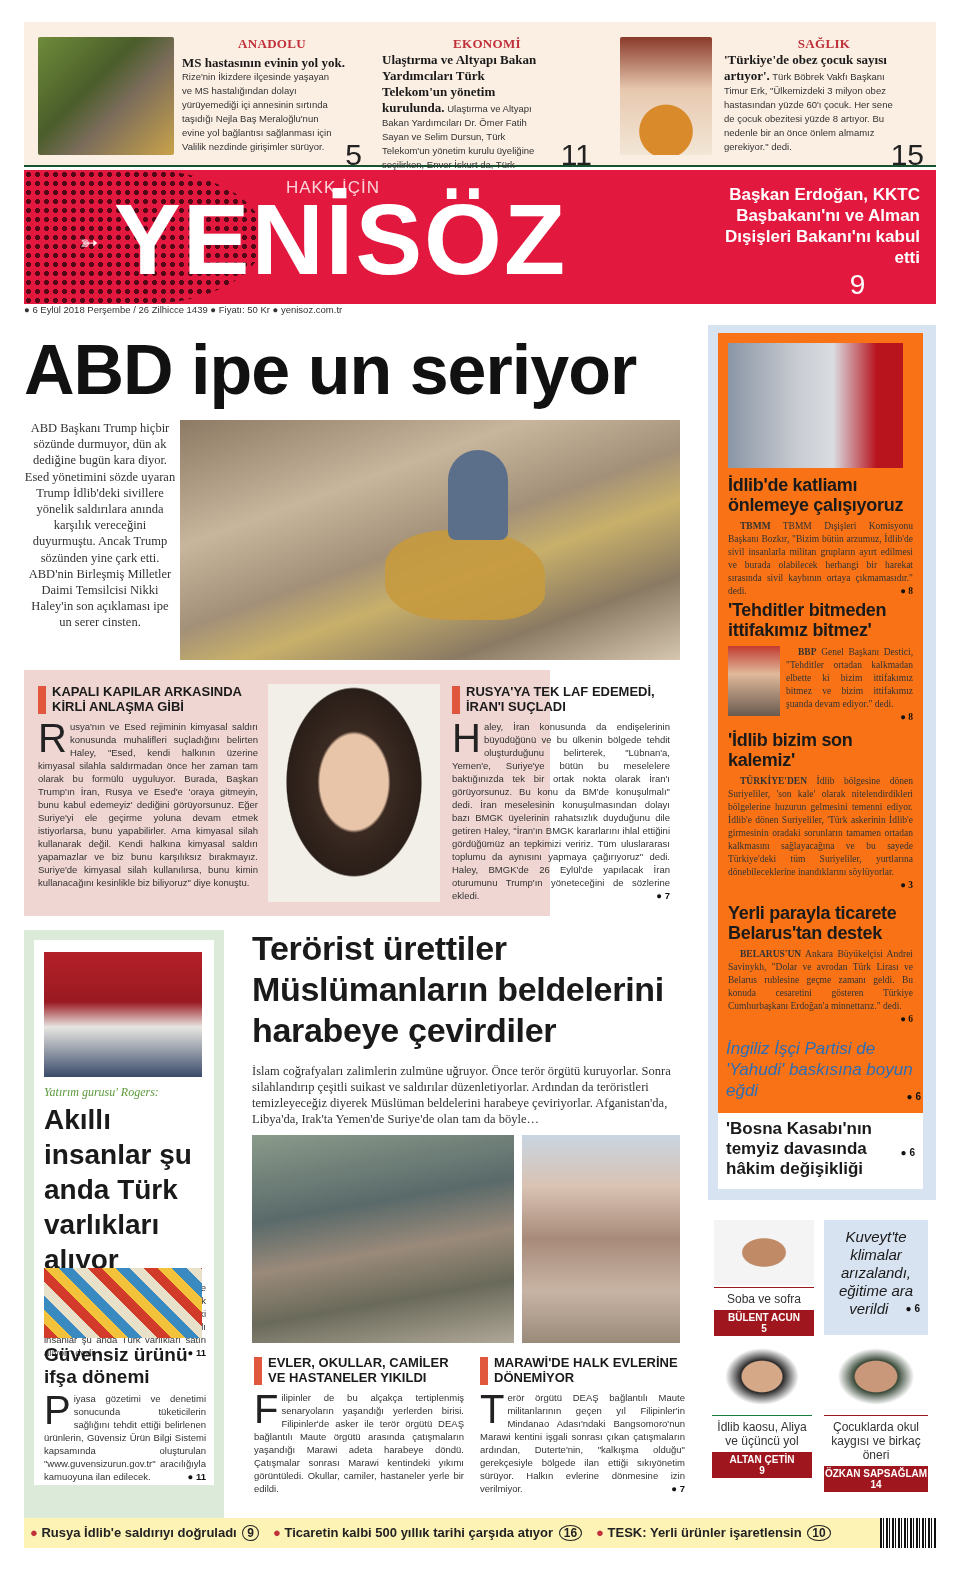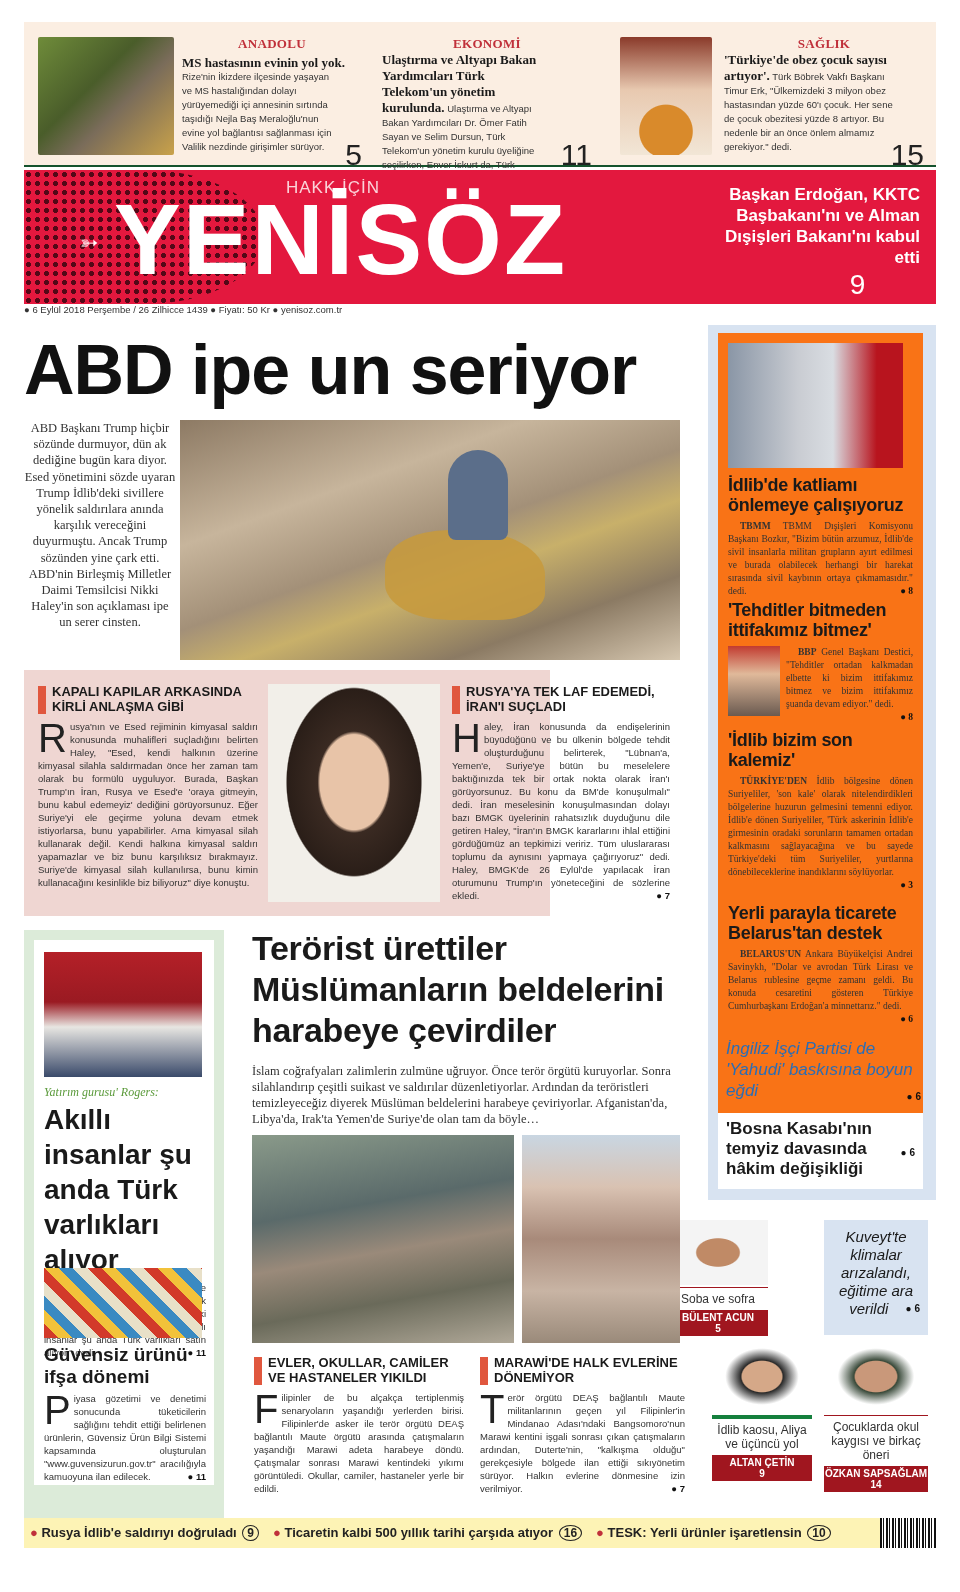--- a/index.html
+++ b/index.html
@@ -129,35 +129,35 @@
   <div style="position:absolute;left:18px;top:713px;width:195px;color:#2c6db4;font-style:italic;font-size:17px;line-height:21px">
     <span>İngiliz İşçi Partisi de 'Yahudi' baskısına boyun eğdi</span>
     <span class="ref" style="font-size:10px;color:#111;font-style:normal;margin-top:6px">6</span>
   </div>
   <div style="position:absolute;left:10px;top:788px;width:205px;height:76px;background:#fff;padding:6px 8px">
     <span style="font-weight:bold;font-size:17px;line-height:20px">'Bosna Kasabı'nın temyiz davasında hâkim değişikliği</span>
     <span class="ref" style="font-size:10px;margin-top:-12px">6</span>
   </div>
 </div>
 
-<div class="abs" style="left:668px;top:1220px;width:100px">
+<div class="abs" style="left:714px;top:1220px;width:100px">
   <div style="height:65px;background:radial-gradient(ellipse at 50% 50%,#c08a66 30%,#f4f4f4 32%)"></div>
   <div style="border-top:1px solid #a0161f;margin-top:2px;text-align:center;font-size:12px;padding:4px 0;color:#333">Soba ve sofra</div>
   <div class="col-name">
       <div>BÜLENT ACUN</div>
       <div>5</div>
     </div>
 </div>
 <div class="abs" style="left:824px;top:1220px;width:104px;height:115px;background:#d8e3f1;padding:8px;text-align:center;font-style:italic;font-size:15px;line-height:18px">
   <span>Kuveyt'te klimalar arızalandı, eğitime ara verildi</span>
   <span class="ref" style="font-size:10px;font-style:normal">6</span>
 </div>
 <div class="abs" style="left:712px;top:1345px;width:100px">
   <div style="height:70px;background:radial-gradient(ellipse at 50% 45%,#d5a888 28%,#2a2a2a 30%,#fff 52%)"></div>
-  <div style="border-top:4px solid #15803d;text-align:center;font-size:12px;line-height:14px;padding:4px 0;color:#333">İdlib kaosu, Aliya ve üçüncü yol</div>
+  <div style="border-top:1px solid #15803d;text-align:center;font-size:12px;line-height:14px;padding:4px 0;color:#333">İdlib kaosu, Aliya ve üçüncü yol</div>
   <div class="col-name">
       <div>ALTAN ÇETİN</div>
       <div>9</div>
     </div>
 </div>
 <div class="abs" style="left:824px;top:1345px;width:104px">
   <div style="height:70px;background:radial-gradient(ellipse at 50% 45%,#c9987a 28%,#3a4a3a 30%,#fff 52%)"></div>
   <div style="border-top:1px solid #a0161f;text-align:center;font-size:12px;line-height:14px;padding:4px 0;color:#333">Çocuklarda okul kaygısı ve birkaç öneri</div>
   <div class="col-name">
       <div>ÖZKAN SAPSAĞLAM</div>

